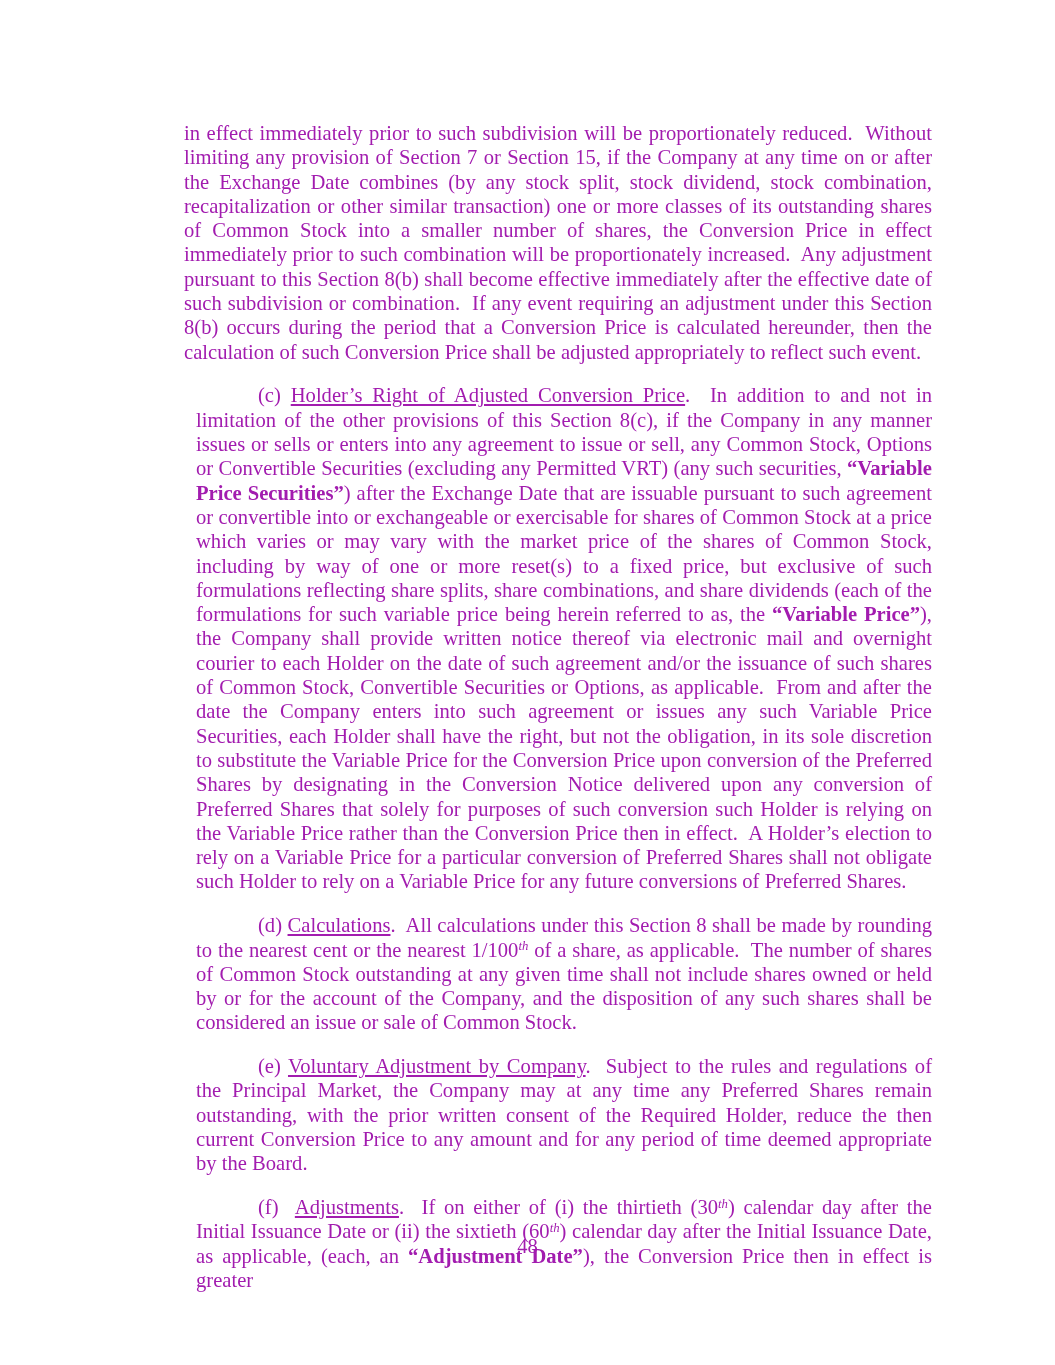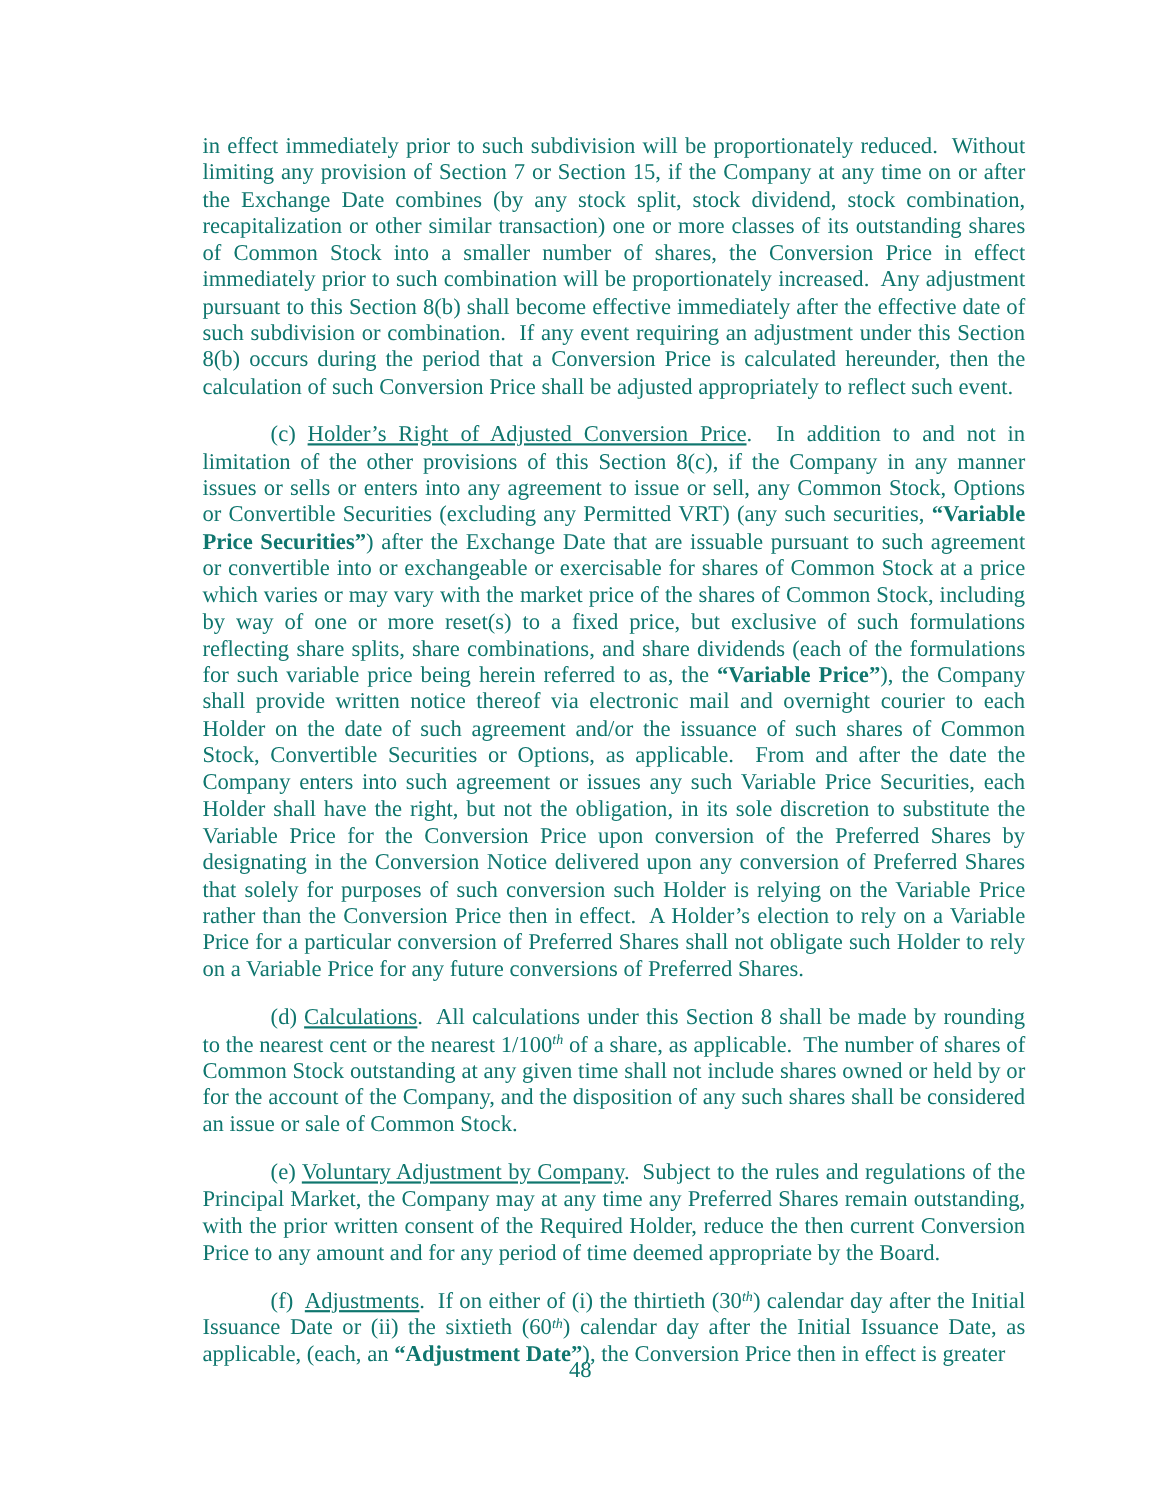--- a/index.html
+++ b/index.html
@@ -7,36 +7,37 @@
     padding: 0;
     background: #ffffff;
   }
   .page {
     position: relative;
     width: 1055px;
     height: 1365px;
     background: #ffffff;
     overflow: hidden;
     font-family: "Liberation Serif", "DejaVu Serif", serif;
-    color: #0f766e;
+    color: #a21caf;
   }
   .doc {
     position: absolute;
     left: 184px;
     top: 121px;
     width: 748px;
     font-size: 20.6px;
     line-height: 24.3px;
     text-align: justify;
   }
   .doc p {
     margin: 0;
   }
   .doc p + p {
     margin-top: 19.5px;
+    margin-left: 12px;
   }
   .doc p.indent {
     text-indent: 62px;
   }
   .run-b { font-weight: bold; }
   .run-u { text-decoration: underline; }
   .run-sup {
     font-size: 0.62em;
     line-height: 0;
     position: relative;

